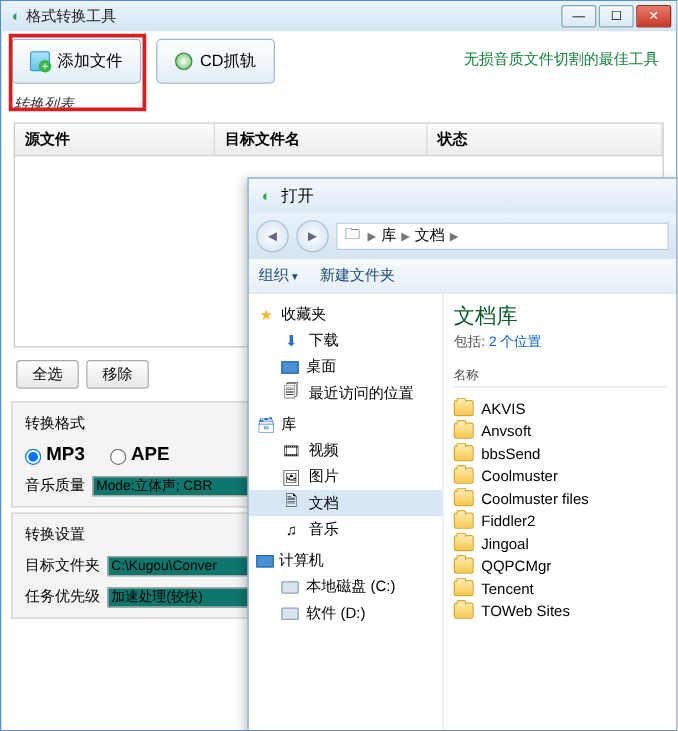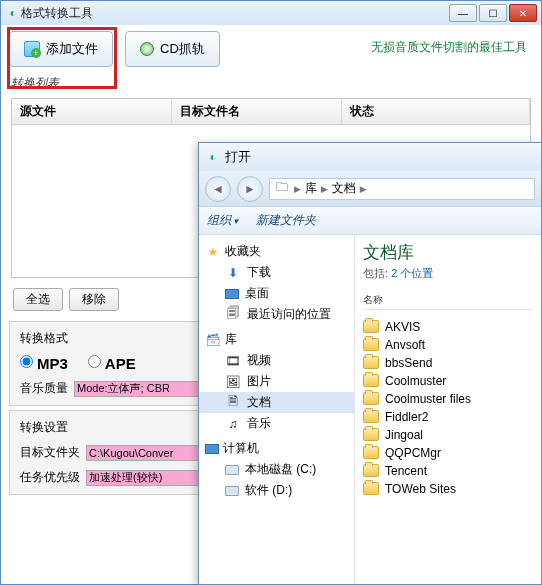--- a/index.html
+++ b/index.html
@@ -18,34 +18,34 @@
 .section-label { font-size:12px; padding:2px 10px; color:#333;font-style:italic; }
 .list-panel { margin: 4px 10px; border:1px solid #c8c8c8; background:#fff; height:180px; }
 .list-header { display:flex; background: linear-gradient(#fcfcfc,#ececec); border-bottom:1px solid #d0d0d0; font-size:12px;font-weight:bold; }
 .list-header div { padding:4px 8px; border-right:1px solid #d8d8d8; }
 .col-src{width:160px;} .col-dst{width:170px;} .col-stat{flex:1;}
 .below-row { padding:6px 12px; display:flex; gap:6px;}
 .small-btn { padding:2px 12px; border:1px solid #aaa; border-radius:3px; background:linear-gradient(#fefefe,#e8e8e8); font-size:12px; cursor:pointer;}
 .group { margin:4px 8px; border:1px solid #d0d0d0; background:#f4f4f4; padding:8px 10px; font-size:12px; }
 .group .gtitle { margin-bottom:8px; font-size:12px;}
 .radios { display:flex; gap:20px; align-items:center; font-size:15px; font-weight:bold;}
-.radios label{display:flex;align-items:flex-start;gap:4px;}
+.radios label{display:flex;align-items:flex-end;gap:4px;}
 .field-row{display:flex; align-items:center; gap:6px; margin-top:8px; font-size:12px;}
-.field-row input[type=text]{flex:0 0 120px; font-size:11px; padding:1px 2px; border:1px solid #aaa; background:#f9a8d4;}
+.field-row input[type=text]{flex:0 0 120px; font-size:11px; padding:1px 2px; border:1px solid #aaa; background:#0f766e;}
 
 
 .open-dialog { position:absolute; top:142px; left:198px; width:344px; height:443px; background:#fff; border:1px solid #6a8fb5; box-shadow: -2px 2px 8px rgba(0,0,0,.25); }
 .od-titlebar { height:28px; background: linear-gradient(#f3f8fd,#dce9f6); display:flex; align-items:center; padding:0 6px; font-size:13px;}
 .od-titlebar .title{flex:1; padding-left:4px;}
 .od-nav { height:36px; background: linear-gradient(#e9f2fa,#d6e4f1); display:flex; align-items:center; padding:0 6px; gap:6px; font-size:12px; border-bottom:1px solid #c3d4e3;}
 .nav-arrow{width:26px;height:26px;border-radius:50%;background:radial-gradient(#fefefe,#cfe1f1);border:1px solid #aac3da;display:flex;align-items:center;justify-content:center;font-size:12px;color:#668;cursor:pointer;}
 .breadcrumb{flex:1; background:#fff; border:1px solid #b8cde0; height:22px; display:flex; align-items:center; padding:0 4px; gap:4px; font-size:12px;}
 .bc-sep{color:#777; font-size:9px;}
 .od-toolbar{height:28px; background:linear-gradient(#f6fafd,#e6eef6); border-bottom:1px solid #d0dce8; display:flex; align-items:center; padding:0 8px; gap:18px; font-size:12px;}
-.od-toolbar span{color:#17497a; cursor:pointer;font-style:italic;}
+.od-toolbar span{color:#17497a; cursor:pointer;}
 .od-toolbar span::after{content:" ▾"; font-size:9px; color:#17497a;}
 .od-toolbar .nf::after{content:"";}
 .od-body{display:flex; height:calc(100% - 28px - 36px - 28px);}
 .od-tree{width:156px; border-right:1px solid #e0e6ec; background:#fff; overflow:auto; padding:6px 0; font-size:12px;}
 .tree-group{margin-bottom:4px;}
 .tree-head{display:flex;align-items:center;gap:4px;padding:2px 6px;}
 .tree-item{display:flex;align-items:center;gap:6px;padding:2px 6px 2px 26px; cursor:pointer;}
 .tree-item.selected{background:#d8e6f5;}
 .od-main{flex:1; background:#fff; overflow:auto; padding:6px 8px; font-size:12px;}
 .lib-title{color:#0a5a2a; font-size:17px; margin-bottom:2px;}

